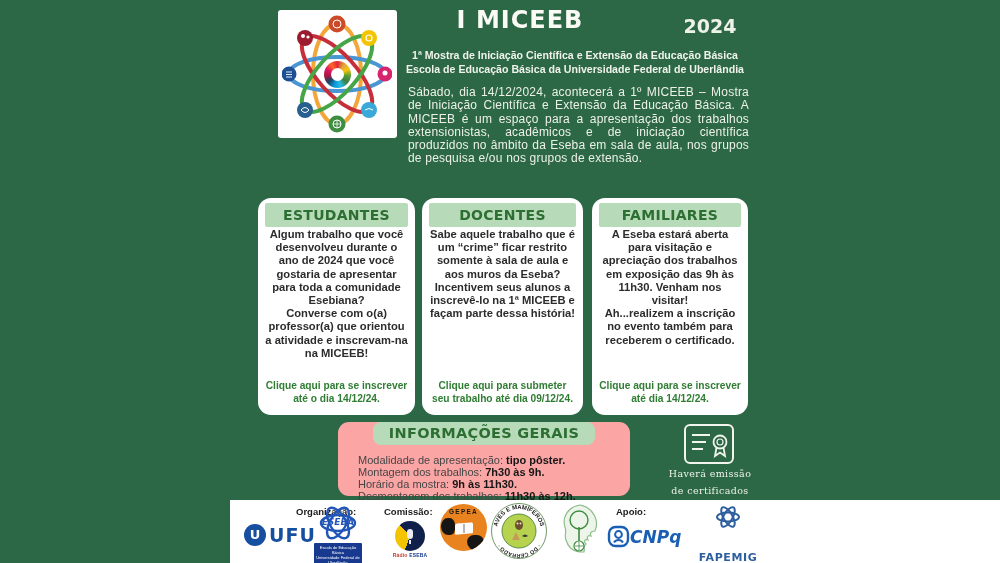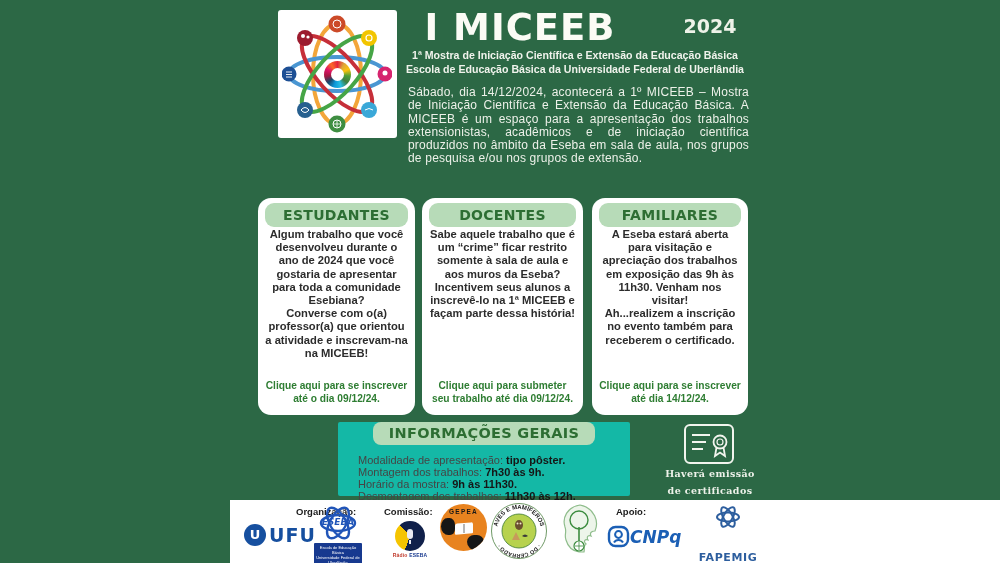--- a/index.html
+++ b/index.html
@@ -8,54 +8,54 @@
 
   
   .logo-box{position:absolute;left:278px;top:10px;width:119px;height:128px;background:#ffffff;border-radius:3px;}
   .logo-box svg{position:absolute;left:4px;top:4px;}
   .sdg-wheel{position:absolute;left:46px;top:51px;width:27px;height:27px;border-radius:50%;
     background:conic-gradient(#e5243b,#dda63a,#fcc30b,#4c9f38,#3f7e44,#26bde2,#0a97d9,#19486a,#a21942,#dd1367,#fd6925,#e5243b);}
   .sdg-wheel::after{content:"";position:absolute;left:7px;top:7px;width:13px;height:13px;border-radius:50%;background:#fff;}
 
   
   .title{position:absolute;left:400px;top:6px;width:240px;text-align:center;
-    font-family:"DejaVu Sans",sans-serif;font-size:37px;font-weight:800;color:#fbfbf5;letter-spacing:1px;}
+    font-family:"DejaVu Sans",sans-serif;font-size:24px;font-weight:800;color:#fbfbf5;letter-spacing:1px;}
   .year{position:absolute;left:672px;top:15px;width:76px;text-align:center;
     font-family:"DejaVu Sans",sans-serif;font-size:19px;font-weight:700;color:#eef2e8;}
   .subtitle{position:absolute;left:390px;top:49px;width:370px;text-align:center;
     font-size:10.6px;font-weight:700;color:#f0f3ec;line-height:13.5px;}
   .intro{position:absolute;left:408px;top:86px;width:341px;
     font-size:12px;font-weight:500;color:#edf1e9;text-align:justify;line-height:13.3px;letter-spacing:0.2px;}
 
   
   .card{position:absolute;top:198px;height:217px;background:#ffffff;border-radius:13px;
     padding:5px 7px 7px;box-sizing:border-box;display:flex;flex-direction:column;}
   .card-1{left:258px;width:157px;}
   .card-2{left:422px;width:161px;}
   .card-3{left:592px;width:156px;justify-content:flex-end;}
-  .card-pill{background:#b7dbb8;border-radius:9px;padding:4px 14px;text-align:center;
+  .card-pill{background:#b7dbb8;border-radius:2px;padding:4px 14px;text-align:center;
     color:#2d6e33;font-weight:800;font-size:14px;letter-spacing:0.3px;font-family:"DejaVu Sans",sans-serif;}
   .card-body{margin-top:1px;font-size:11.2px;font-weight:700;color:#2c2c2c;text-align:center;line-height:13.2px;}
   .card-body p{margin:0;}
   .card-link{margin-top:auto;text-align:center;font-size:10.2px;font-weight:800;color:#2e7d32;
     line-height:12.5px;padding:2px 0 3px;cursor:pointer;}
   .card-link .u{}
 
   
-  .info-box{position:absolute;left:338px;top:422px;width:292px;height:74px;background:#14b8a6;border-radius:2px;box-sizing:border-box;}
+  .info-box{position:absolute;left:338px;top:422px;width:292px;height:74px;background:#fca5a5;border-radius:11px;box-sizing:border-box;}
   .info-pill{width:fit-content;margin:0 auto;padding:0 16px;height:23px;background:#b7dbb8;border-radius:8px;
     text-align:center;font-weight:800;font-size:14.5px;color:#2d6e33;line-height:23px;letter-spacing:0.3px;font-family:"DejaVu Sans",sans-serif;}
   .info-rows{padding:9px 8px 0 20px;font-size:11px;line-height:12.1px;}
   .info-label{color:#454545;font-weight:500;}
   .info-value{color:#161616;font-weight:800;}
 
   
   .cert-icon{position:absolute;left:683px;top:423px;}
   .cert-text{position:absolute;left:660px;top:466px;width:100px;text-align:center;
-    font-family:"DejaVu Serif",serif;font-weight:700;font-size:9.5px;color:#eef2ea;line-height:16.5px;letter-spacing:0.4px;}
+    font-family:"DejaVu Serif",serif;font-weight:400;font-size:9.5px;color:#eef2ea;line-height:16.5px;letter-spacing:0.4px;}
 
   
   .footer{position:absolute;left:230px;top:500px;width:770px;height:63px;background:#ffffff;}
   .f-label{position:absolute;font-size:9.5px;font-weight:800;color:#1b1b1b;}
   .lbl-org{left:22px;top:6px;margin-left:44px;} .lbl-com{left:154px;top:6px;} .lbl-apo{left:386px;top:6px;}
 
   .ufu{position:absolute;left:14px;top:24px;display:flex;align-items:center;gap:3px;}
   .ufu-disc{width:22px;height:22px;border-radius:50%;background:#164f9f;color:#fff;font-weight:800;
     font-size:13px;line-height:22px;text-align:center;font-family:"DejaVu Sans",sans-serif;}
   .ufu-text{font-size:19px;font-weight:800;color:#164f9f;letter-spacing:1px;font-family:"DejaVu Sans",sans-serif;}
@@ -133,21 +133,21 @@
     <div>Escola de Educação Básica da Universidade Federal de Uberlândia</div>
   </div>
   <div class="intro">Sábado, dia 14/12/2024, acontecerá a 1º MICEEB – Mostra de Iniciação Científica e Extensão da Educação Básica. A MICEEB é um espaço para a apresentação dos trabalhos extensionistas, acadêmicos e de iniciação científica produzidos no âmbito da Eseba em sala de aula, nos grupos de pesquisa e/ou nos grupos de extensão.</div>
 
   <div class="card card-1">
     <div class="card-pill">ESTUDANTES</div>
     <div class="card-body">
       <p>Algum trabalho que você desenvolveu durante o ano de 2024 que você gostaria de apresentar para toda a comunidade Esebiana?</p>
       <p>Converse com o(a) professor(a) que orientou a atividade e inscrevam-na na MICEEB!</p>
     </div>
-    <div class="card-link"><span class="u">Clique aqui para se inscrever</span><span> até o dia 09/12/24.</span></div>
+    <div class="card-link"><span class="u">Clique aqui para se inscrever</span><span> até o dia 14/12/24.</span></div>
   </div>
 
   <div class="card card-2">
     <div class="card-pill">DOCENTES</div>
     <div class="card-body">
       <p>Sabe aquele trabalho que é um “crime” ficar restrito somente à sala de aula e aos muros da Eseba?</p>
       <p>Incentivem seus alunos a inscrevê-lo na 1ª MICEEB e façam parte dessa história!</p>
     </div>
     <div class="card-link"><span class="u">Clique aqui para submeter seu trabalho</span><span> até dia 09/12/24.</span></div>
   </div>

